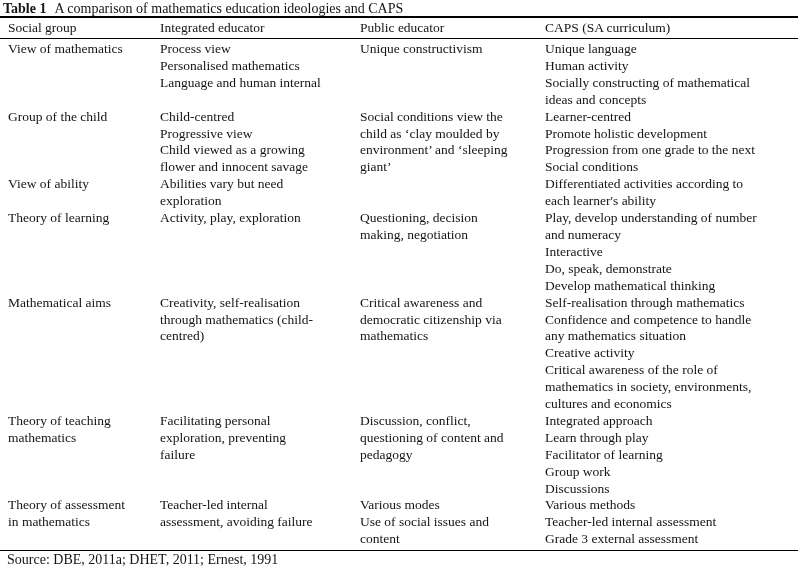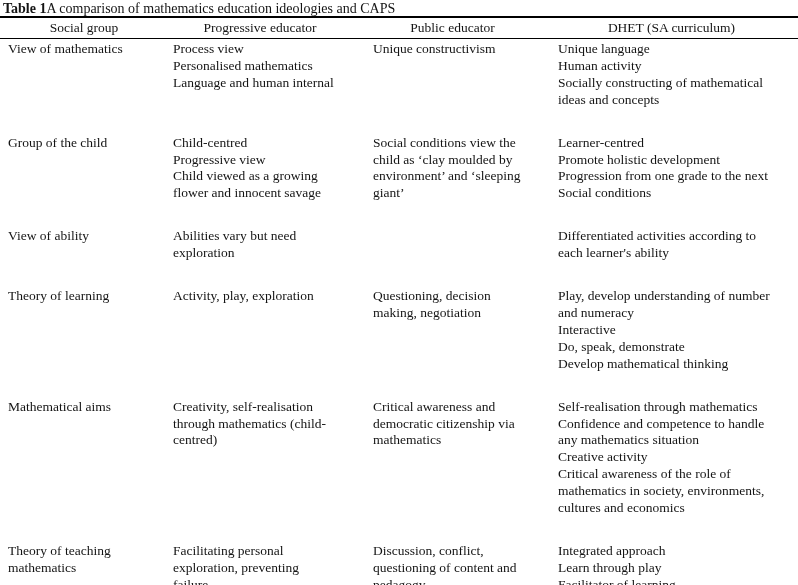--- a/index.html
+++ b/index.html
@@ -17,47 +17,47 @@
     height: 585px;
   }
   .title {
     font-size: 14px;
     line-height: 15px;
     padding: 1px 0 0 3px;
     white-space: pre;
   }
   .title .tnum {
     font-weight: bold;
-    margin-right: 0;
+    margin-right: 8px;
   }
   table.cmp {
     width: 798px;
     border-collapse: collapse;
     table-layout: fixed;
   }
   col.c0 { width: 160px; }
   col.c1 { width: 200px; }
   col.c2 { width: 185px; }
   col.c3 { width: 253px; }
   table.cmp th {
-    text-align: center;
+    text-align: left;
     font-weight: normal;
     font-size: 13.5px;
     line-height: 17px;
     padding: 1px 0 2px 0;
     border-top: 2px solid #000;
     border-bottom: 1.5px solid #000;
     white-space: pre;
     overflow: visible;
   }
   table.cmp td {
     vertical-align: top;
     font-size: 13.5px;
     line-height: 16.9px;
-    padding: 13px;
+    padding: 0;
     white-space: pre;
     overflow: visible;
   }
   table.cmp th:first-child,
   table.cmp td:first-child {
     padding-left: 8px;
   }
   tbody tr:first-child td { padding-top: 2px; }
   tbody tr:last-child td {
     padding-bottom: 2px;
@@ -80,23 +80,23 @@
   <table class="cmp">
     <colgroup>
       <col class="c0">
         <col class="c1">
         <col class="c2">
         <col class="c3">
     </colgroup>
     <thead>
       <tr>
         <th>Social group</th>
-        <th>Progressive educator</th>
+        <th>Integrated educator</th>
         <th>Public educator</th>
-        <th>DHET (SA curriculum)</th>
+        <th>CAPS (SA curriculum)</th>
       </tr>
     </thead>
     <tbody>
       <tr>
         <td>View of mathematics</td>
         <td>Process view
 Personalised mathematics
 Language and human internal</td>
         <td>Unique constructivism</td>
         <td>Unique language
@@ -162,17 +162,30 @@
 failure</td>
         <td>Discussion, conflict,
 questioning of content and
 pedagogy</td>
         <td>Integrated approach
 Learn through play
 Facilitator of learning
 Group work
 Discussions</td>
       </tr>
+      <tr>
+        <td>Theory of assessment
+in mathematics</td>
+        <td>Teacher-led internal
+assessment, avoiding failure</td>
+        <td>Various modes
+Use of social issues and
+content</td>
+        <td>Various methods
+Teacher-led internal assessment
+Grade 3 external assessment</td>
+      </tr>
     </tbody>
   </table>
 
+  <div class="source">Source: DBE, 2011a; DHET, 2011; Ernest, 1991</div>
 
 </div>
 
 </body></html>

